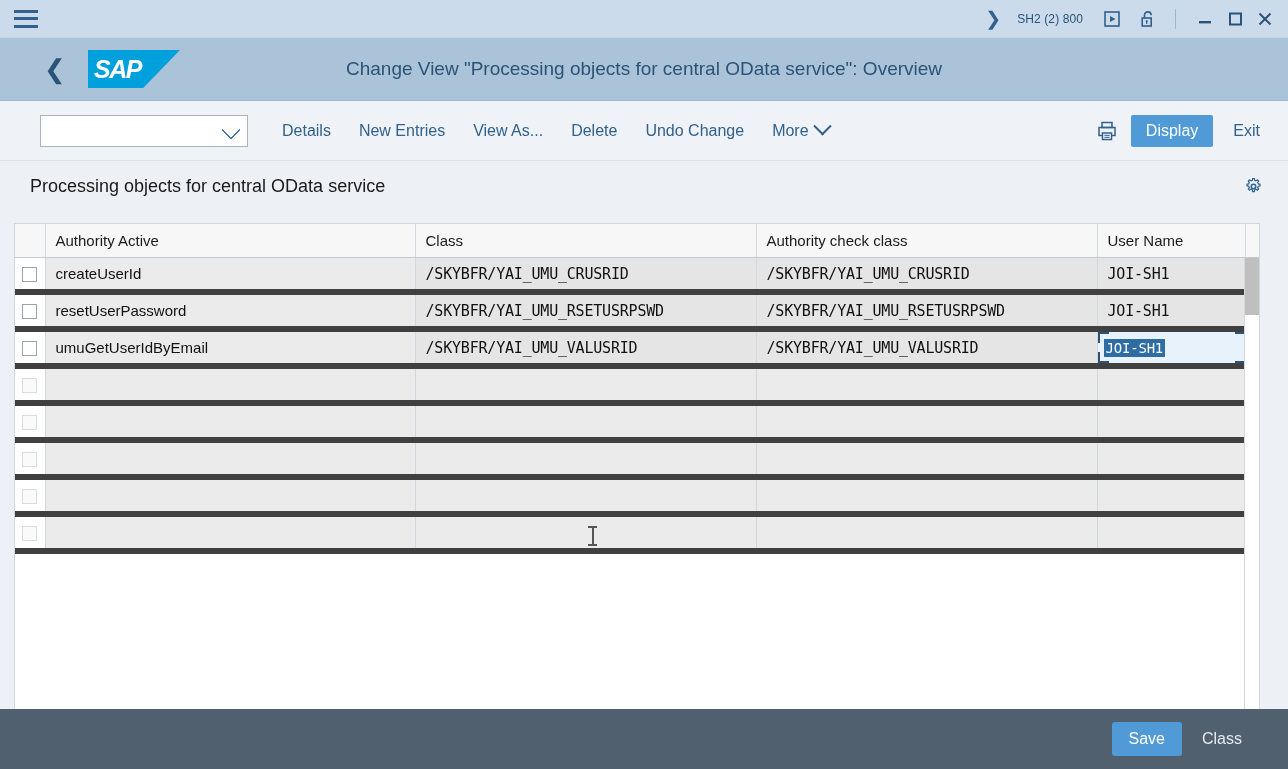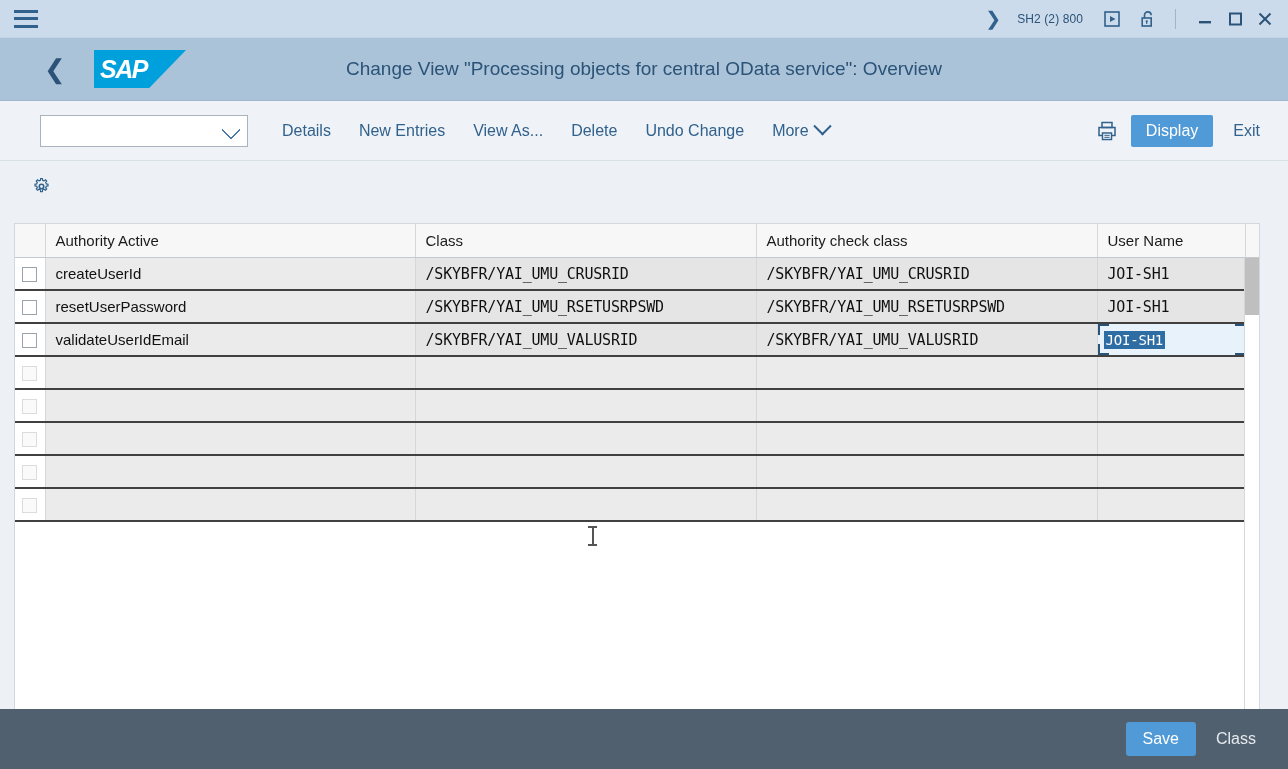--- a/index.html
+++ b/index.html
@@ -103,21 +103,21 @@
     font-size: 26px;
     line-height: 1;
     cursor: pointer;
     font-family: "DejaVu Sans", sans-serif;
     font-weight: 300;
   }
   .sap-logo {
     position: relative;
     width: 92px;
     height: 38px;
-    margin-left: 6px;
+    margin-left: 0;
   }
   .sap-logo .shape {
     position: absolute;
     inset: 0;
     background: #00a0dc;
     clip-path: polygon(0 0, 100% 0, 60% 100%, 0 100%);
   }
   .sap-logo .txt {
     position: absolute;
     left: 6px;
@@ -281,21 +281,21 @@
     font-size: 15px;
     color: #1a1a1a;
     text-align: left;
     padding: 8px 0 8px 10px;
     height: 17px;
     box-sizing: content-box;
   }
   .tbl th.chk-h { padding-left: 0; }
   .tbl td {
     border-right: 1px solid #d3d8dd;
-    border-bottom: 2px solid #404040;
+    border-bottom: 6px solid #404040;
     height: 31px;
     padding: 0 0 0 10px;
     font-size: 15px;
     color: #111;
     overflow: hidden;
     white-space: nowrap;
   }
   .tbl td.chk-c {
     padding: 0;
     text-align: center;
@@ -425,21 +425,21 @@
   .footer {
     position: absolute;
     left: 0;
     right: 0;
     bottom: 0;
     height: 60px;
     background: #51606e;
     display: flex;
     align-items: center;
     justify-content: flex-end;
-    padding-right: 18px;
+    padding-right: 32px;
     box-sizing: border-box;
   }
   .btn-save {
     background: #4f9ad7;
     color: #fff;
     font-size: 16px;
     padding: 8px 17px;
     border-radius: 3px;
     cursor: pointer;
   }
@@ -551,20 +551,21 @@
         <line x1="9.3" y1="18.3" x2="14.7" y2="18.3" stroke="#31618c" stroke-width="1.1"></line>
       </svg>
     </div>
     <div class="btn-display">Display</div>
     <div class="btn-exit">Exit</div>
   </div>
 
   <div class="content">
 
     <div class="section-title-row">
+      <div class="section-title">Processing objects for central OData service</div>
       <div class="gear-icon">
         <svg width="19" height="19" viewBox="0 0 24 24">
           <path d="M12 8.2a3.8 3.8 0 1 0 0 7.6 3.8 3.8 0 0 0 0-7.6zm0 2a1.8 1.8 0 1 1 0 3.6 1.8 1.8 0 0 1 0-3.6z" fill="#31618c"></path>
           <path d="M10.9 2h2.2l.35 2.2a8 8 0 0 1 1.75.73l1.8-1.3 1.55 1.55-1.3 1.8c.32.54.57 1.13.73 1.75L20.2 9.1v2.2l-2.2.35a8 8 0 0 1-.73 1.75l1.3 1.8-1.55 1.55-1.8-1.3a8 8 0 0 1-1.75.73L13.1 18.4h-2.2l-.35-2.2a8 8 0 0 1-1.75-.73l-1.8 1.3-1.55-1.55 1.3-1.8a8 8 0 0 1-.73-1.75L3.8 11.3V9.1l2.2-.35c.16-.62.41-1.21.73-1.75l-1.3-1.8L7 3.65l1.8 1.28a8 8 0 0 1 1.75-.73z" fill="none" stroke="#31618c" stroke-width="1.5"></path>
         </svg>
       </div>
     </div>
 
     <div class="table-wrap">
       <table class="tbl">
@@ -600,21 +601,21 @@
             <td class="cl mono">/SKYBFR/YAI_UMU_RSETUSRPSWD</td>
             <td class="ac mono">/SKYBFR/YAI_UMU_RSETUSRPSWD</td>
             <td class="un mono">JOI-SH1</td>
           </tr>
 
 
 
 
           <tr class="data">
             <td class="chk-c"><span class="cbox"></span></td>
-            <td class="sc">validateUserIdEmail</td>
+            <td class="sc">umuGetUserIdByEmail</td>
             <td class="cl mono">/SKYBFR/YAI_UMU_VALUSRID</td>
             <td class="ac mono">/SKYBFR/YAI_UMU_VALUSRID</td>
             <td class="un selcell">
               <div class="inner">
                 <span class="seltext mono">JOI-SH1</span>
               </div>
               <span class="corner c-tl"></span>
               <span class="corner c-tr"></span>
               <span class="corner c-bl"></span>
               <span class="corner c-br"></span>

